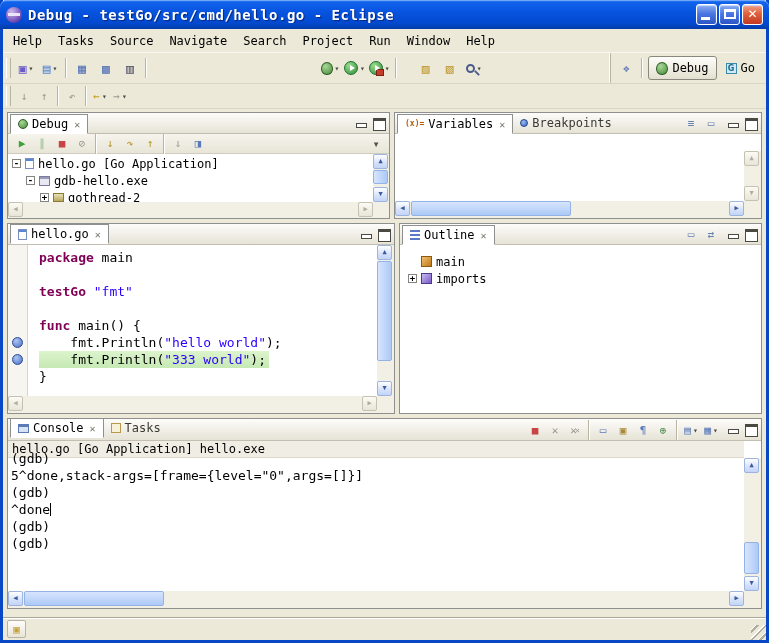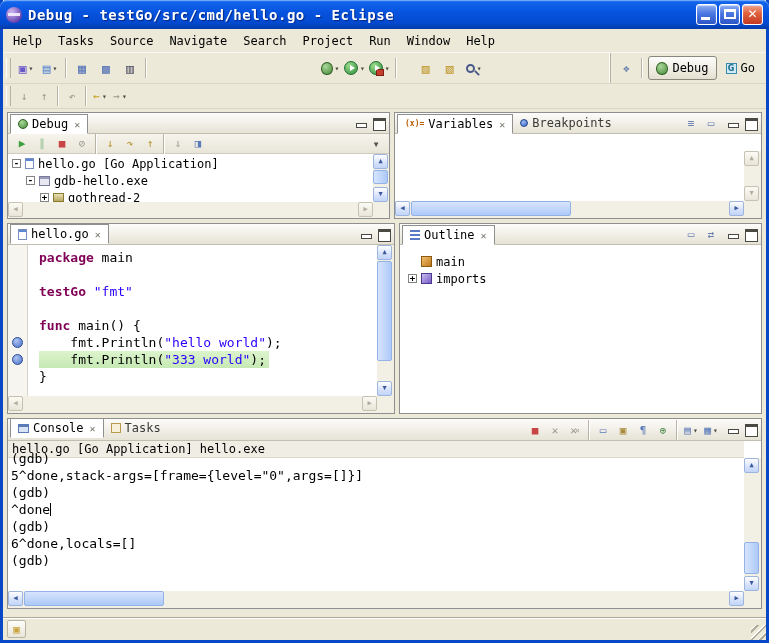--- a/index.html
+++ b/index.html
@@ -503,21 +503,20 @@
           </span>
       </span>
     </div>
     <div class="proc-label">hello.go [Go Application] hello.exe</div>
     <div class="console-text" id="console-text" style="margin-top: -8px;">
         <div class="cline">(gdb)</div>
         <div class="cline">5^done,stack-args=[frame={level="0",args=[]}]</div>
         <div class="cline">(gdb)</div>
         <div class="cline">^done<span class="caret"></span></div>
         <div class="cline">(gdb)</div>
-        <div class="cline">6^done,locals=[]</div>
         <div class="cline">(gdb)</div>
       </div>
     <div class="sb sb-v" style="right:0;top:39px;bottom:17px;width:17px">
       <span class="sb-btn up">▲</span>
       <span class="sb-thumb" style="top:84px;height:32px"></span>
       <span class="sb-btn down">▼</span>
     </div>
     <div class="sb sb-h" style="left:0;right:17px;bottom:0;height:17px">
       <span class="sb-btn left">◀</span>
       <span class="sb-thumb" style="left:16px;width:140px"></span>

